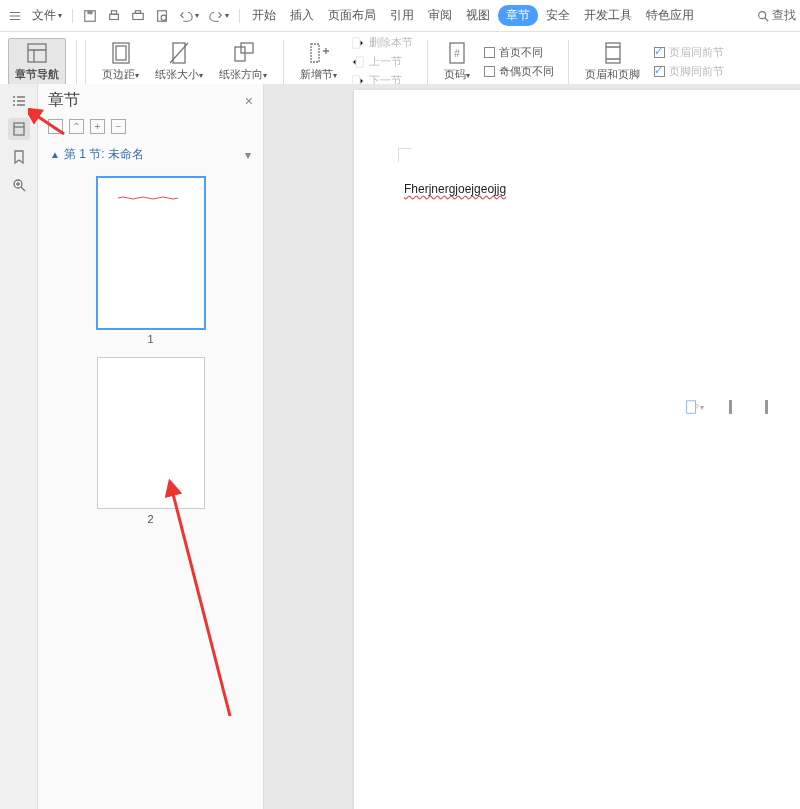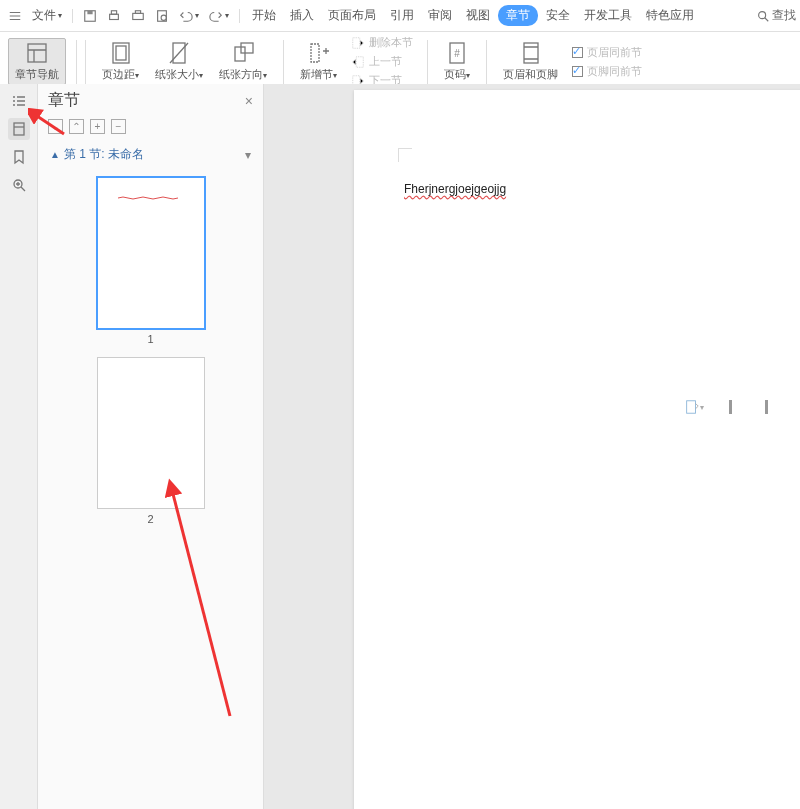--- a/index.html
+++ b/index.html
@@ -11,21 +11,21 @@
   .menu-icon { width: 14px; height: 14px; display: inline-block; }
   .menu-divider { width: 1px; height: 14px; background: #ddd; margin: 0 4px; }
   .tab-label { padding: 0 6px; color: #555; cursor: pointer; font-size: 12px; }
   .tab-active { background: #4a9eff; color: #fff; border-radius: 10px; padding: 2px 8px; }
   .search { margin-left: auto; display: flex; align-items: center; gap: 2px; color: #666; }
 
   
   .ribbon { height: 60px; background: #fff; border-bottom: 1px solid #d0d0d0; display: flex; align-items: center; padding: 2px 4px; gap: 4px; }
   .ribbon-group { display: flex; align-items: center; gap: 4px; padding: 0 4px; }
   .ribbon-btn-large { display: flex; flex-direction: column; align-items: center; padding: 2px 6px; cursor: pointer; color: #555; font-size: 11px; }
-  .ribbon-btn-large.active { background: #e6e6e6; border: 1px solid #bbb; border-radius: 2px; }
+  .ribbon-btn-large.active { background: #e6e6e6; border: 1px solid #bbb; border-radius: 2px; font-weight: bold; }
   .ribbon-btn-large .big-icon { width: 24px; height: 24px; margin-bottom: 2px; }
   .ribbon-sep { width: 1px; height: 44px; background: #ddd; margin: 0 2px; }
   .ribbon-small-col { display: flex; flex-direction: column; gap: 2px; }
   .ribbon-small { display: flex; align-items: center; gap: 4px; font-size: 11px; color: #555; padding: 1px 4px; cursor: pointer; white-space: nowrap; }
   .ribbon-small.disabled { color: #bbb; }
   .small-icon { width: 14px; height: 14px; display: inline-block; }
   .check { width: 11px; height: 11px; border: 1px solid #888; display: inline-block; position: relative; }
   .check.on::after { content:"✓"; position:absolute; left:-1px; top:-3px; font-size:11px; color:#4a9eff; }
 
   
@@ -206,20 +206,30 @@
     </div>
   </div>
   <div class="ribbon-sep"></div>
   <div class="ribbon-group">
     <div class="ribbon-btn-large">
       <svg class="big-icon" viewBox="0 0 24 24">
           <rect class="ic" x="5" y="2" width="14" height="20"></rect>
           <text x="12" y="16" text-anchor="middle" font-size="10" fill="#888">#</text>
         </svg>
       <span><span>页码</span><span style="font-size:8px">▾</span></span>
+    </div>
+    <div class="ribbon-small-col">
+      <div class="ribbon-small">
+        <span class="check"></span>
+        <span>首页不同</span>
+      </div>
+      <div class="ribbon-small">
+        <span class="check"></span>
+        <span>奇偶页不同</span>
+      </div>
     </div>
   </div>
   <div class="ribbon-sep"></div>
   <div class="ribbon-group">
     <div class="ribbon-btn-large">
       <svg class="big-icon" viewBox="0 0 24 24">
           <rect class="ic" x="5" y="2" width="14" height="20"></rect>
           <path class="ic" d="M5 6h14M5 18h14"></path>
         </svg>
       <span>页眉和页脚</span>

